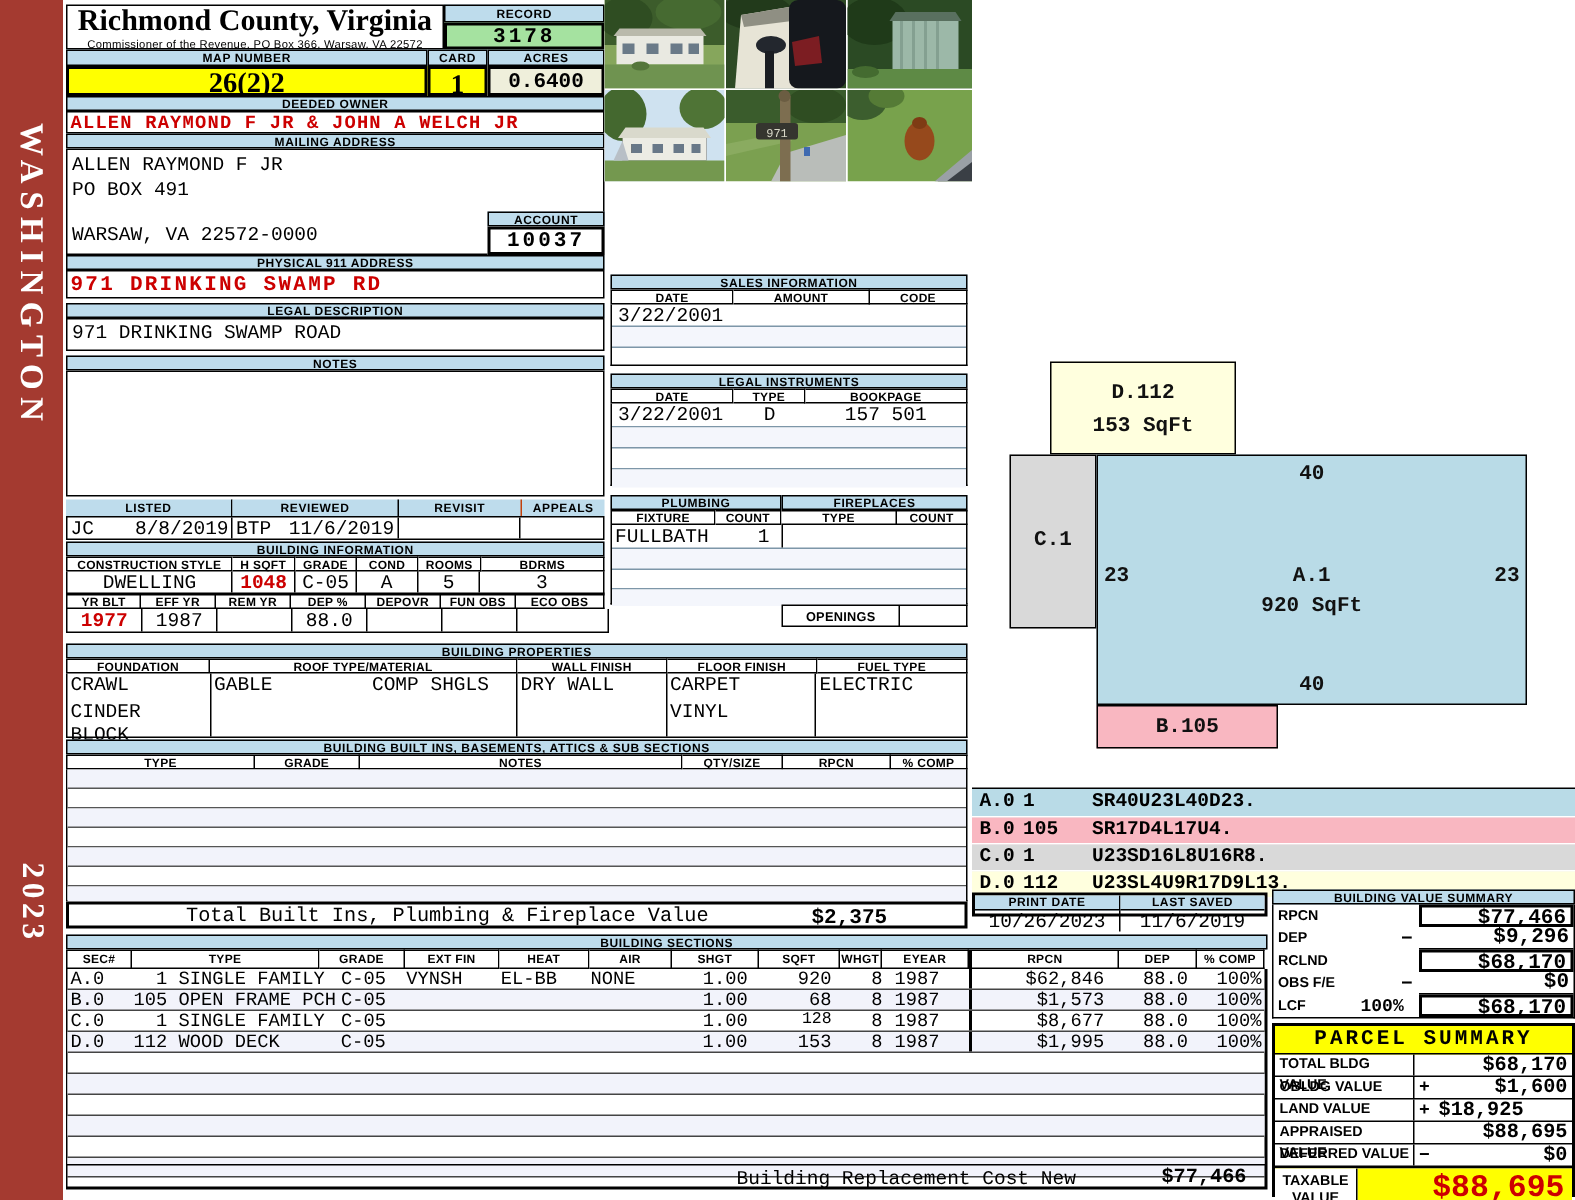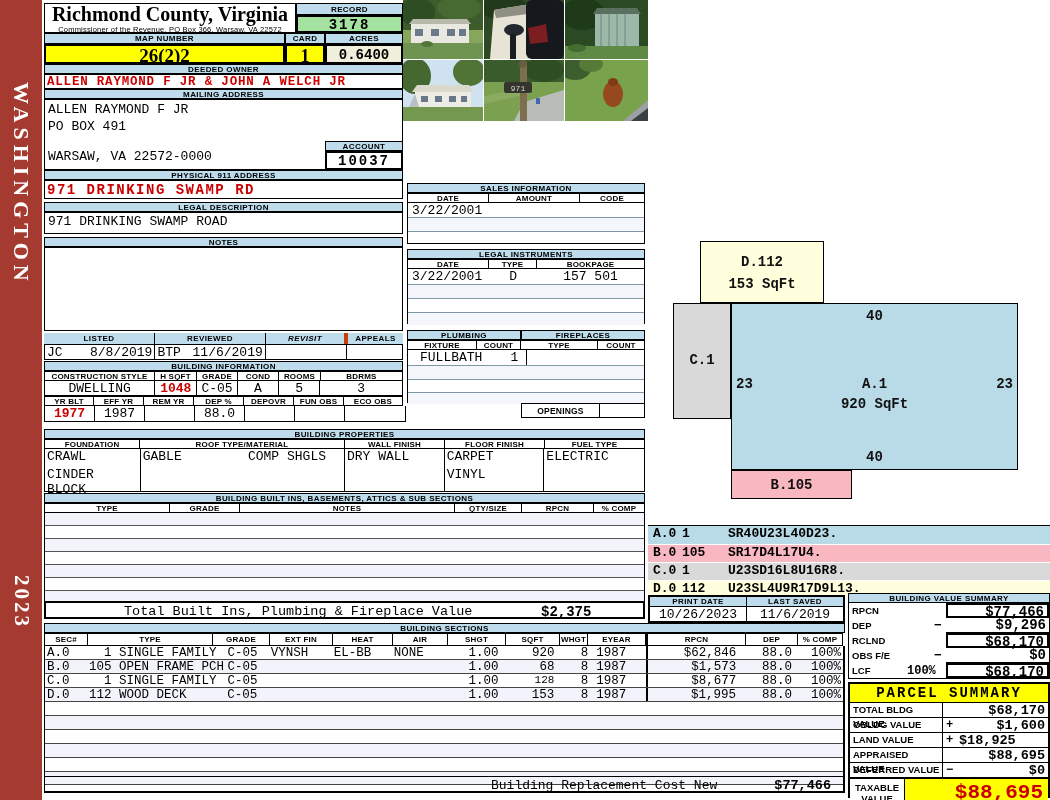--- a/index.html
+++ b/index.html
@@ -63,21 +63,21 @@
   <div class="abs bar" style="left:44px;top:170px;width:359px;height:10px;">PHYSICAL 911 ADDRESS</div>
   <div class="abs cell mono b red" style="left:44px;top:180px;width:359px;height:19px;font-size:14px;letter-spacing:1.5px;line-height:18px;padding-left:2px;">971 DRINKING SWAMP RD</div>
   <div class="abs bar" style="left:44px;top:202px;width:359px;height:10px;">LEGAL DESCRIPTION</div>
   <div class="abs cell mono" style="left:44px;top:212px;width:359px;height:22px;line-height:17px;padding-left:3px;">971 DRINKING SWAMP ROAD</div>
   <div class="abs bar" style="left:44px;top:237px;width:359px;height:10px;">NOTES</div>
   <div class="abs cell mono" style="left:44px;top:247px;width:359px;height:84px;"></div>
 
   <div class="abs row hrow" style="left:44px;top:333px;width:359px;height:11px;">
     <div class="bar" style="width:111px;border:none;border-right:1px solid #000;">LISTED</div>
     <div class="bar" style="width:111px;border:none;border-right:1px solid #000;">REVIEWED</div>
-    <div class="bar" style="width:82px;border:none;border-right:4px solid #c2410c;font-style:italic;">REVISIT</div>
+    <div class="bar" style="width:82px;border:none;border-right:1px solid #c2410c;">REVISIT</div>
     <div class="bar" style="width:55px;border:none;">APPEALS</div>
   </div>
   <div class="abs row" style="left:44px;top:344px;width:359px;height:16px;border:1px solid #000;">
     <div class="mono" style="width:111px;border-right:1px solid #000;display:flex;justify-content:space-between;padding:0 2px;">
       <span>JC</span>
         <span>8/8/2019</span>
       </div>
     <div class="mono" style="width:111px;border-right:1px solid #000;display:flex;justify-content:space-between;padding:0 2px;">
       <span>BTP</span>
         <span>11/6/2019</span>
@@ -293,21 +293,21 @@
   <div class="abs bar" style="left:407px;top:330px;width:114px;height:10px;">PLUMBING</div>
   <div class="abs bar" style="left:521px;top:330px;width:124px;height:10px;">FIREPLACES</div>
   <div class="abs row" style="left:407px;top:340px;width:238px;height:10px;">
     <div class="whdr" style="width:70px;">FIXTURE</div>
     <div class="whdr" style="width:44px;border-left:none;">COUNT</div>
     <div class="whdr" style="width:77px;border-left:none;">TYPE</div>
     <div class="whdr" style="width:47px;border-left:none;">COUNT</div>
   </div>
   <div class="abs" style="left:407px;top:350px;width:238px;height:53px;border:1px solid #000;border-top:none;">
     <div class="row" style="height:15px;border-bottom:1px solid #7d96a8;">
-      <div class="mono" style="width:70px;padding-left:2px;margin-left:10px;">FULLBATH</div>
+      <div class="mono" style="width:70px;padding-left:2px;">FULLBATH</div>
       <div class="mono" style="width:44px;text-align:right;padding-right:8px;border-right:1px solid #000;">1</div>
       <div style="width:77px;"></div>
         <div style="width:45px;"></div>
     </div>
     <div style="height:13px;border-bottom:1px solid #7d96a8;background:#f4f6fc;"></div>
     <div style="height:12px;border-bottom:1px solid #7d96a8;"></div>
     <div style="height:11px;background:#f4f6fc;"></div>
   </div>
   <div class="abs row" style="left:521px;top:403px;width:124px;height:15px;">
     <div class="whdr" style="width:79px;font-size:8.5px;">OPENINGS</div>
@@ -351,21 +351,21 @@
       <div class="mono b" style="width:46px;">1</div>
       <div class="mono b">U23SD16L8U16R8.</div>
     </div>
     <div class="row" style="height:17px;background:#FFFFDE;">
       <div class="mono b" style="width:34px;padding-left:5px;">D.0</div>
       <div class="mono b" style="width:46px;">112</div>
       <div class="mono b">U23SL4U9R17D9L13.</div>
     </div>
   </div>
 
-  <div class="abs" style="left:648px;top:595px;width:197px;height:28px;border:2px solid #000;">
+  <div class="abs" style="left:648px;top:595px;width:197px;height:16px;border:2px solid #000;">
     <div class="row" style="height:10px;">
       <div class="bar" style="width:97px;border:none;border-right:1px solid #000;border-bottom:1px solid #000;">PRINT DATE</div>
       <div class="bar" style="width:96px;border:none;border-bottom:1px solid #000;">LAST SAVED</div>
     </div>
     <div class="row" style="height:14px;">
       <div class="mono" style="width:97px;text-align:center;border-right:1px solid #000;">10/26/2023</div>
       <div class="mono" style="width:96px;text-align:center;">11/6/2019</div>
     </div>
   </div>
 

